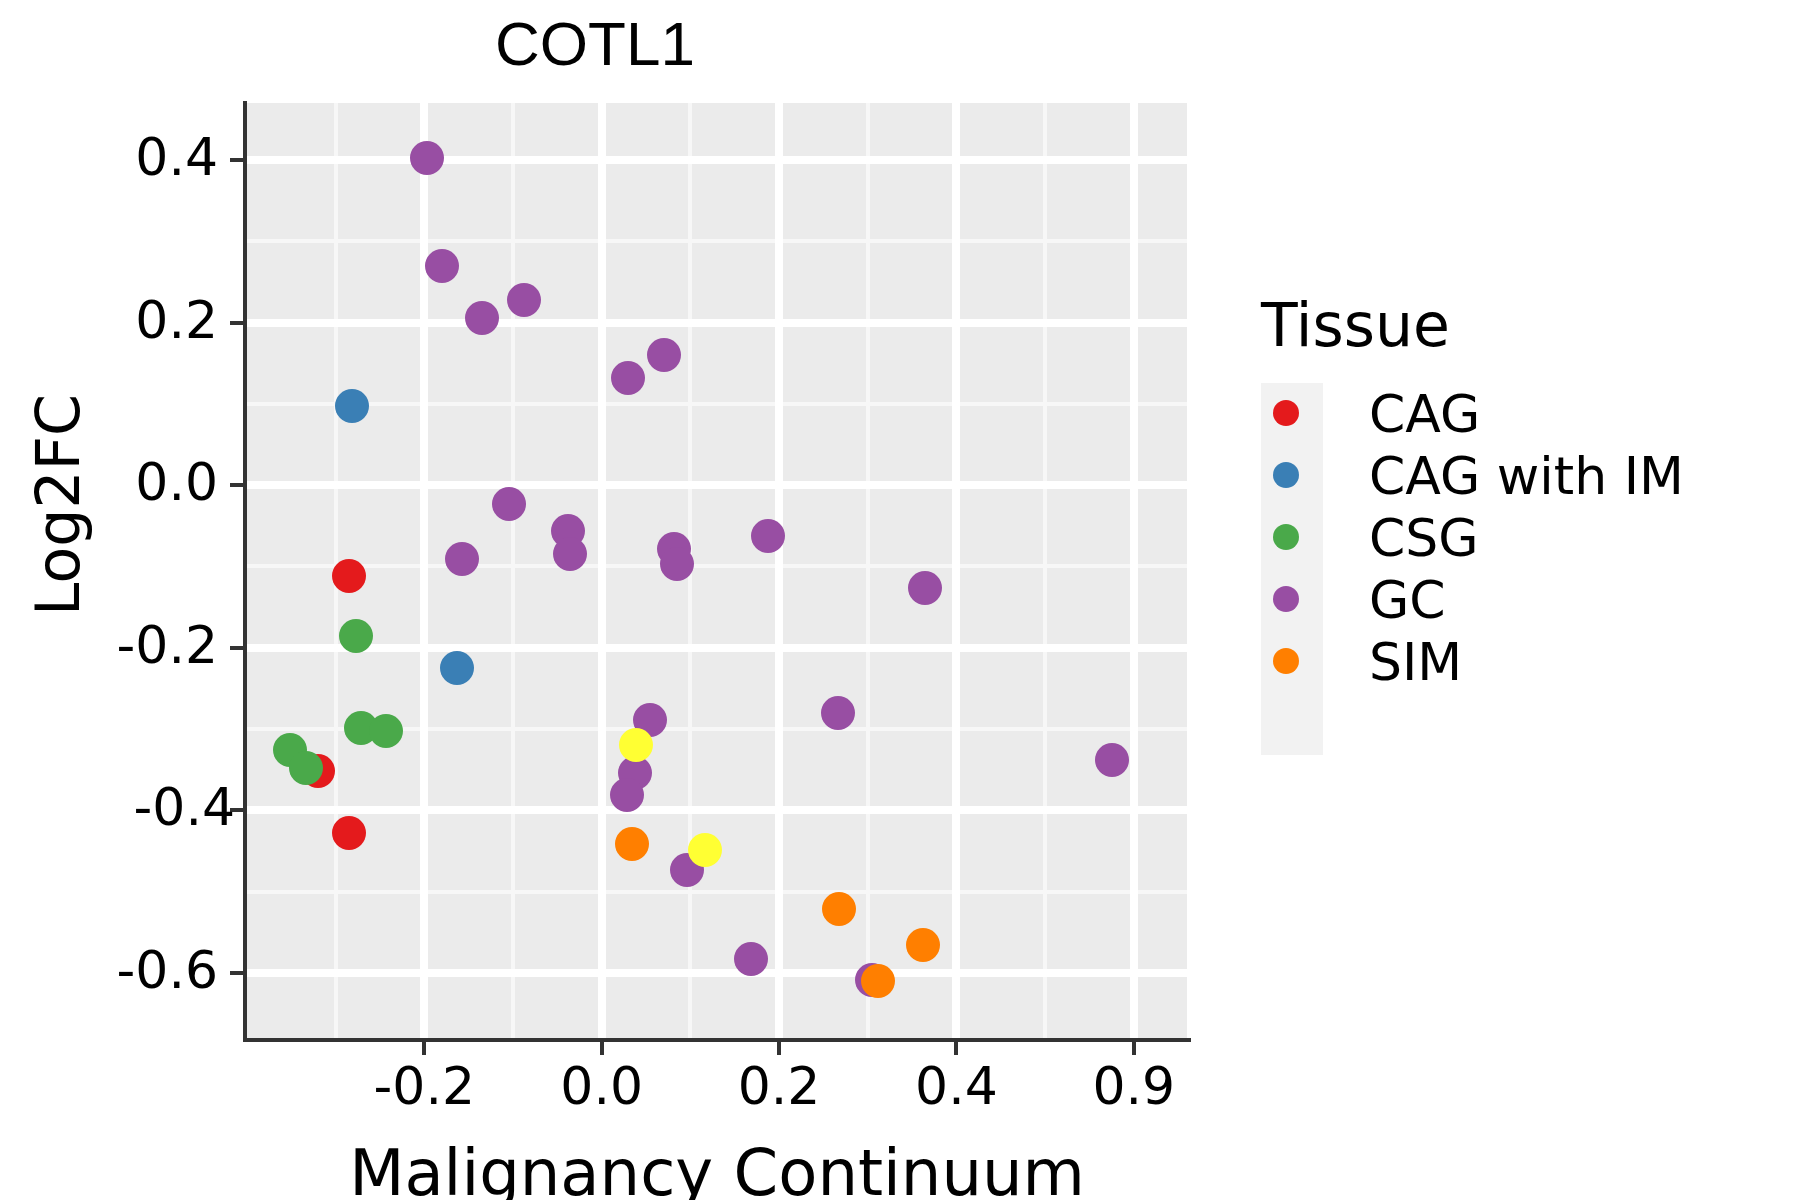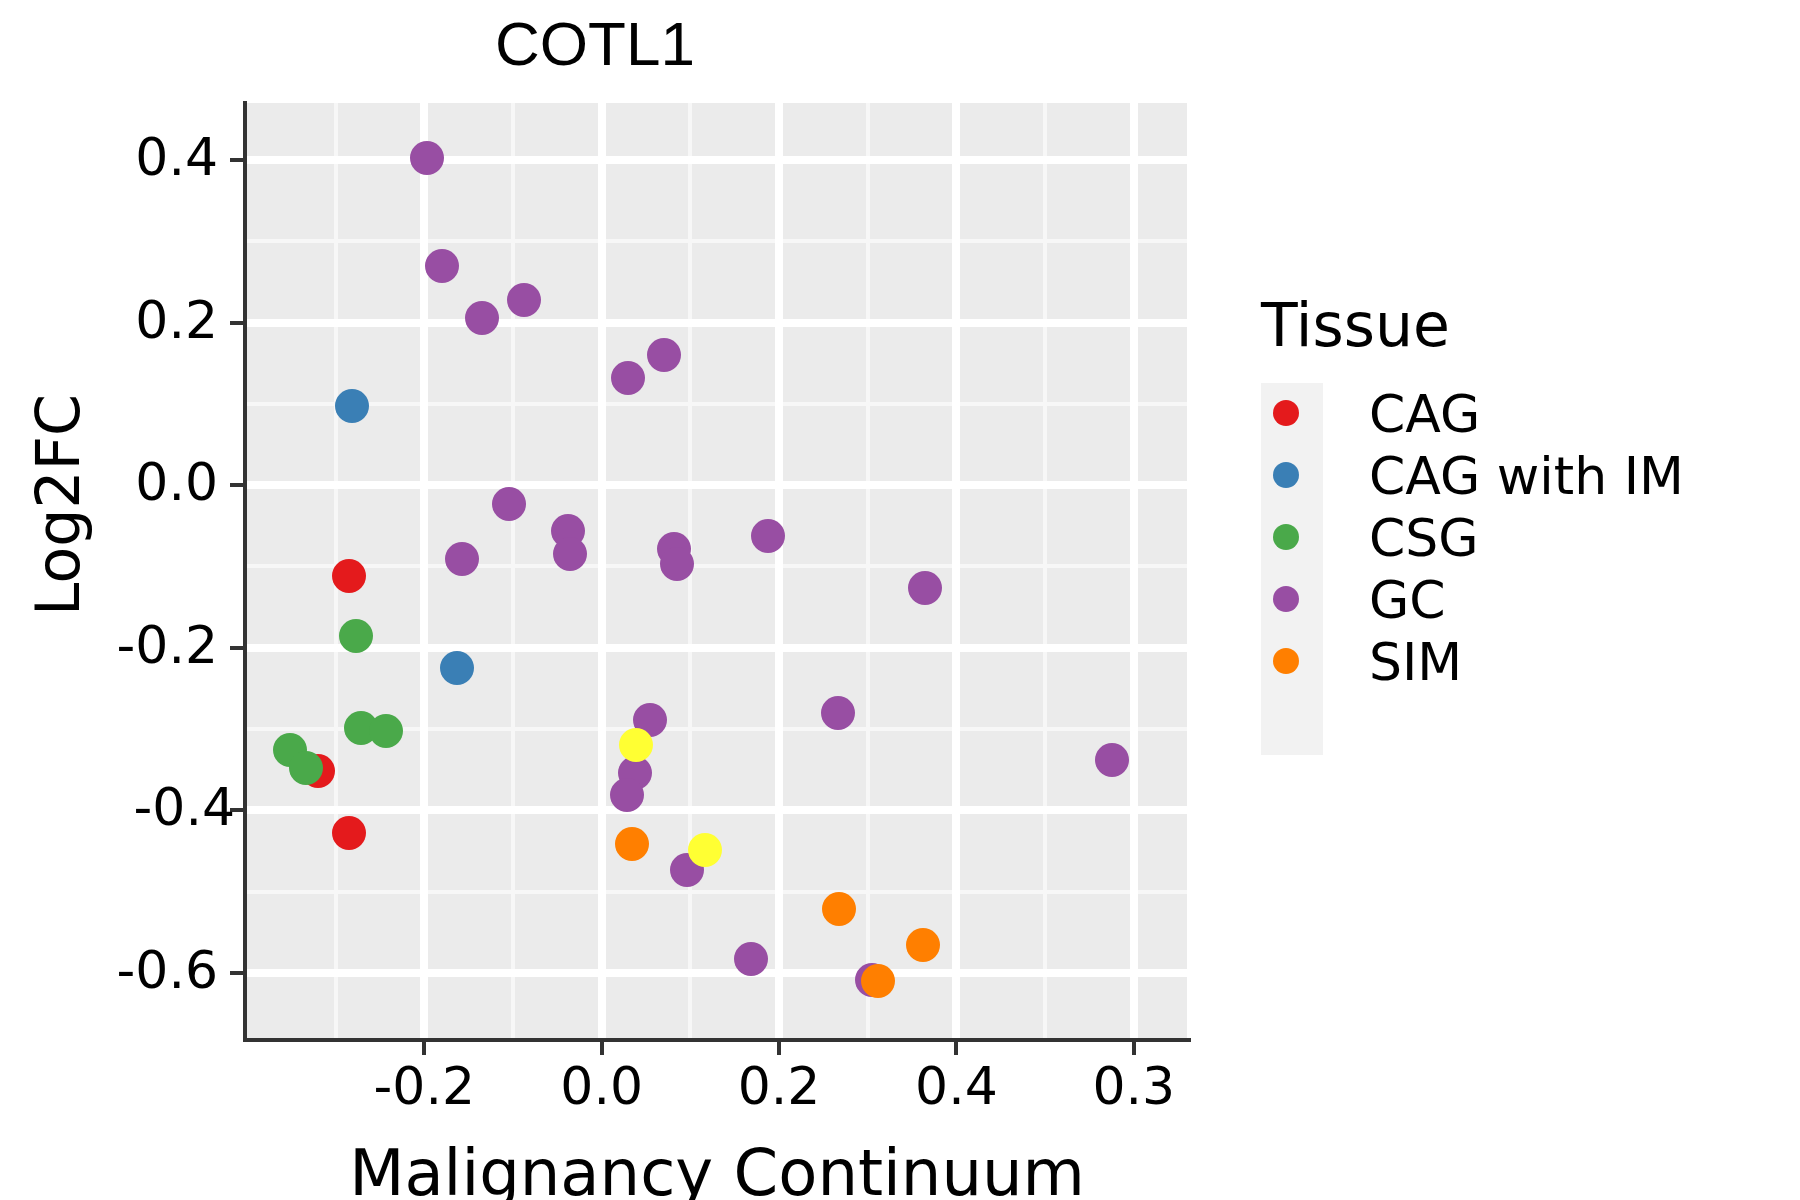--- a/index.html
+++ b/index.html
@@ -143,21 +143,21 @@
   <div id="ticks-x">
       <div class="xtickmark" style="left: 422.358px; top: 1042px;"></div>
       <div class="xtlabel" style="left: 324.358px; width: 200px; top: 1056px;">-0.2</div>
       <div class="xtickmark" style="left: 599.717px; top: 1042px;"></div>
       <div class="xtlabel" style="left: 501.717px; width: 200px; top: 1056px;">0.0</div>
       <div class="xtickmark" style="left: 777.075px; top: 1042px;"></div>
       <div class="xtlabel" style="left: 679.075px; width: 200px; top: 1056px;">0.2</div>
       <div class="xtickmark" style="left: 954.434px; top: 1042px;"></div>
       <div class="xtlabel" style="left: 856.434px; width: 200px; top: 1056px;">0.4</div>
       <div class="xtickmark" style="left: 1131.79px; top: 1042px;"></div>
-      <div class="xtlabel" style="left: 1033.79px; width: 200px; top: 1056px;">0.3</div>
+      <div class="xtlabel" style="left: 1033.79px; width: 200px; top: 1056px;">0.9</div>
     </div>
 
   <div id="legend">
     <div id="legend-title">Tissue</div>
     <div class="legend-keys" style="height: 372px;"></div>
     <div id="legend-list">
         <div class="legend-row">
           <span class="legend-swatch">
             <span class="legend-dot" style="background: rgb(228, 26, 28);"></span>
           </span>

